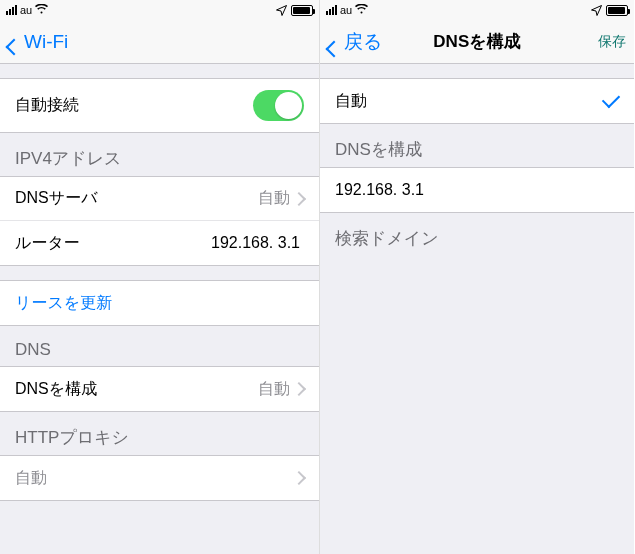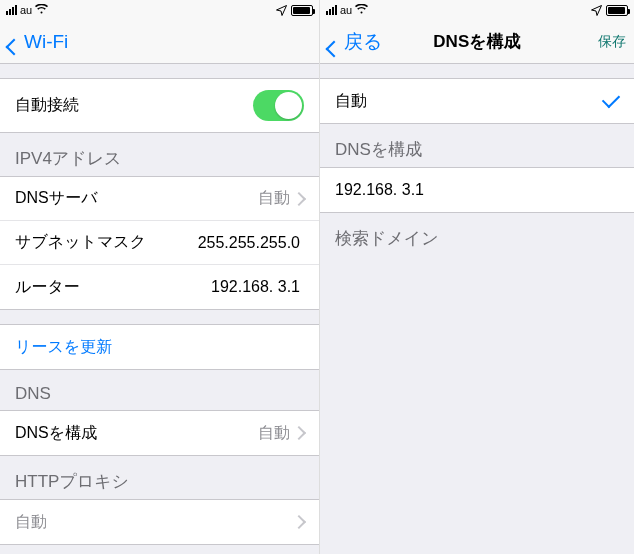--- a/index.html
+++ b/index.html
@@ -194,24 +194,20 @@
   </div>
 
   <div class="section-header">IPV4アドレス</div>
   <div class="cell-group">
     <div class="cell">
       <span class="cell-label">DNSサーバ</span>
       <span class="cell-value">自動</span>
       <span class="chevron-right"></span>
     </div>
     <div class="cell">
-      <span class="cell-label">サブネットマスク</span>
-      <span class="cell-value" style="color:#000">255.255.255.0</span>
-    </div>
-    <div class="cell">
       <span class="cell-label">ルーター</span>
       <span class="cell-value" style="color:#000">192.168.  3.1</span>
     </div>
   </div>
 
   <div class="spacer-top"></div>
   <div class="cell-group">
     <div class="cell">
       <span class="link">リースを更新</span>
     </div>

